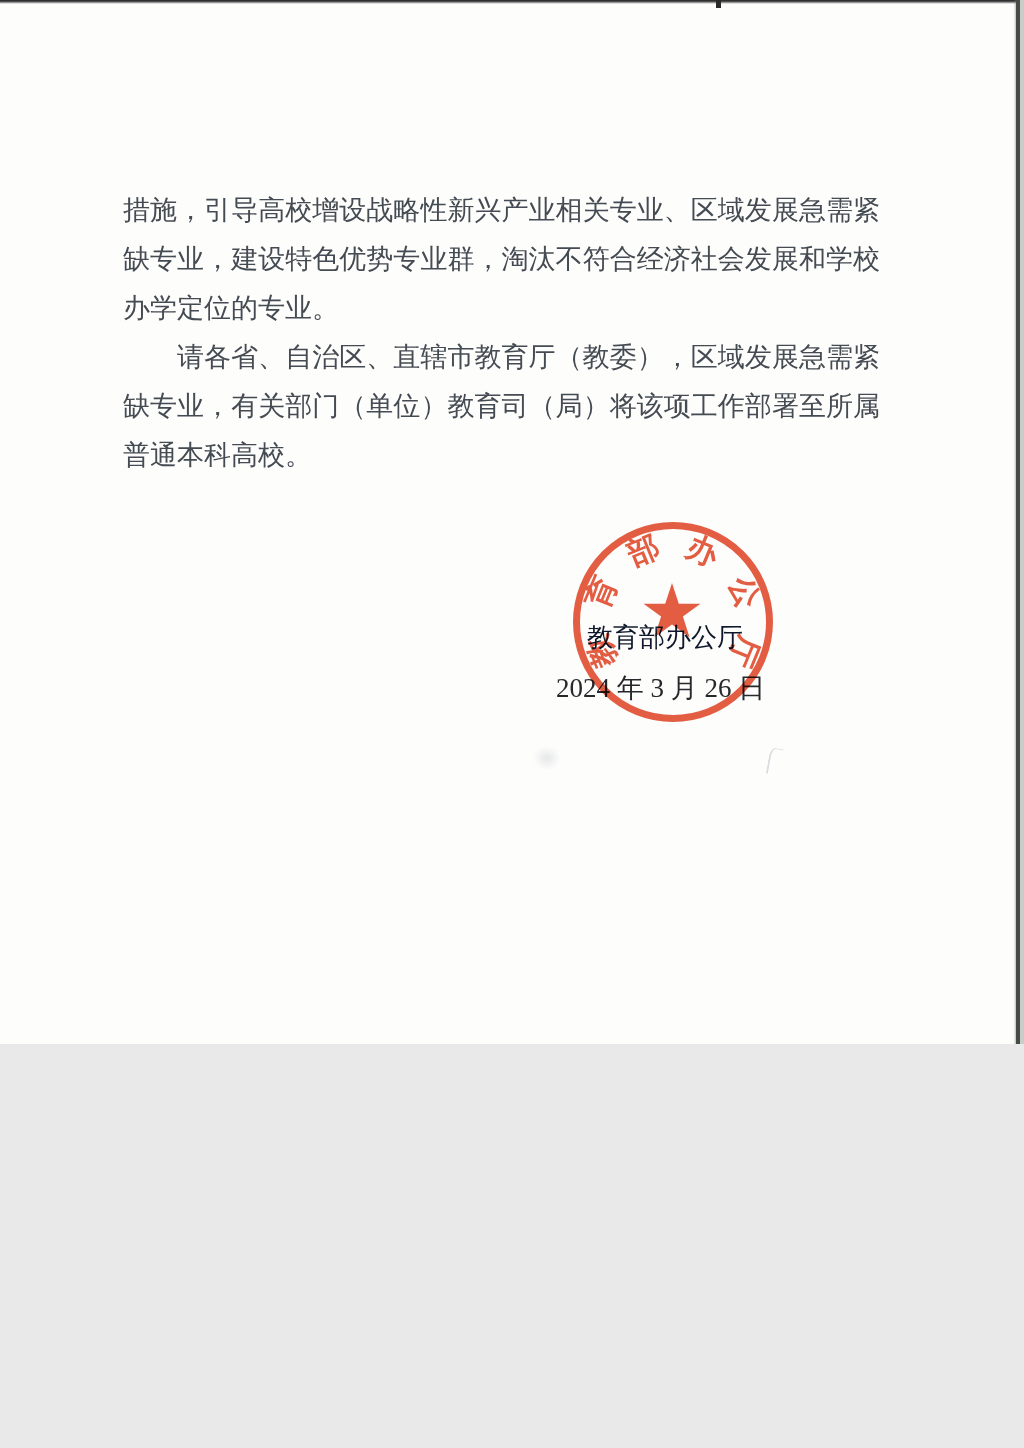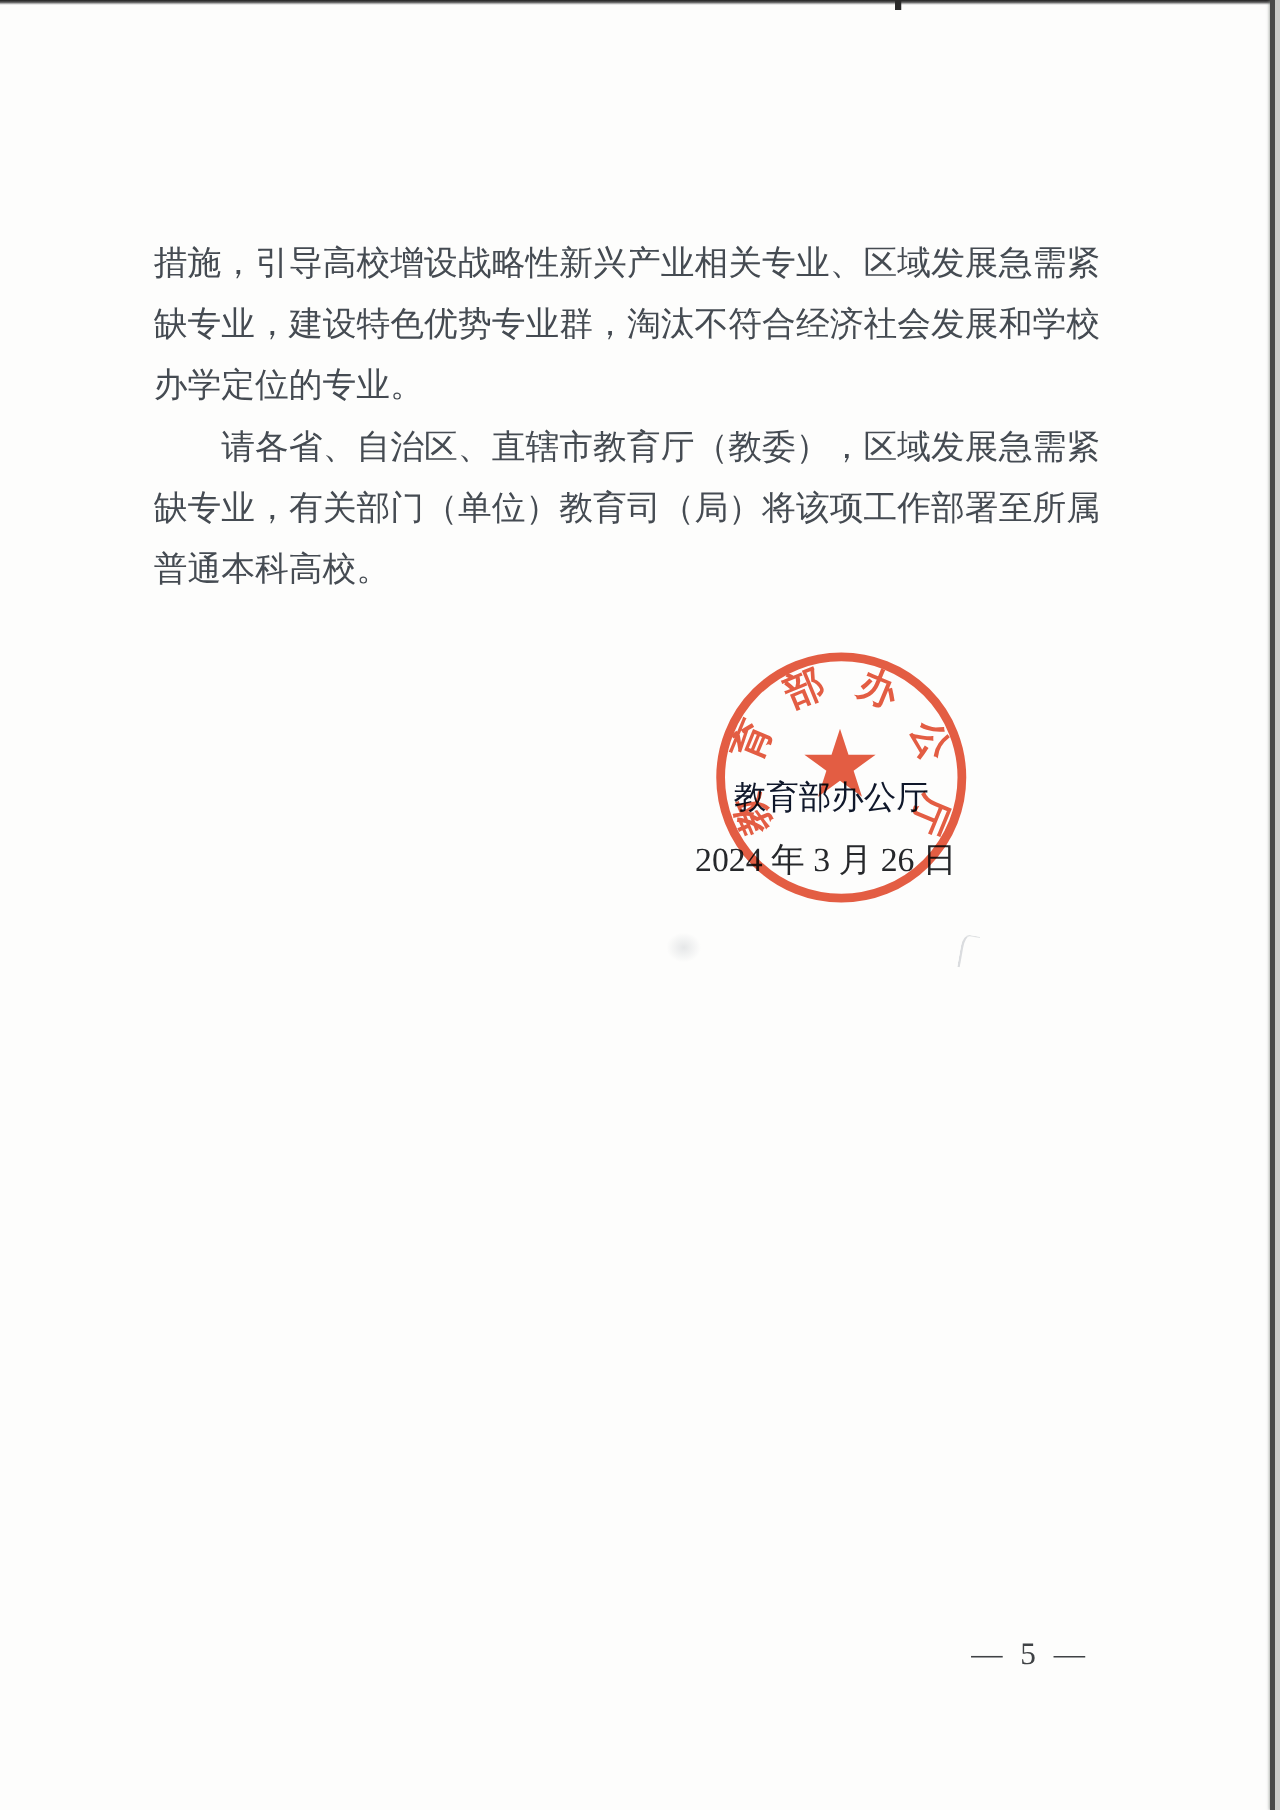--- a/index.html
+++ b/index.html
@@ -1,19 +1,19 @@
 <!DOCTYPE html>
 <html lang="zh"><head>
 <meta charset="utf-8">
 <style>
   html, body { margin: 0; padding: 0; background: #e9e9e9; }
   .page {
     position: relative;
     width: 1024px;
-    height: 1448px;
+    height: 1044px;
     margin: 0 auto;
     background: #fdfdfc;
     overflow: hidden;
     font-family: "Liberation Serif", "DejaVu Serif", serif;
   }
 
   
   .scan-top {
     position: absolute; top: 0; left: 0; width: 1024px; height: 4px;
     background: linear-gradient(to bottom, #1f1f1f 0%, #5a5a5a 45%, #cfcfcf 80%, rgba(255,255,255,0) 100%);

